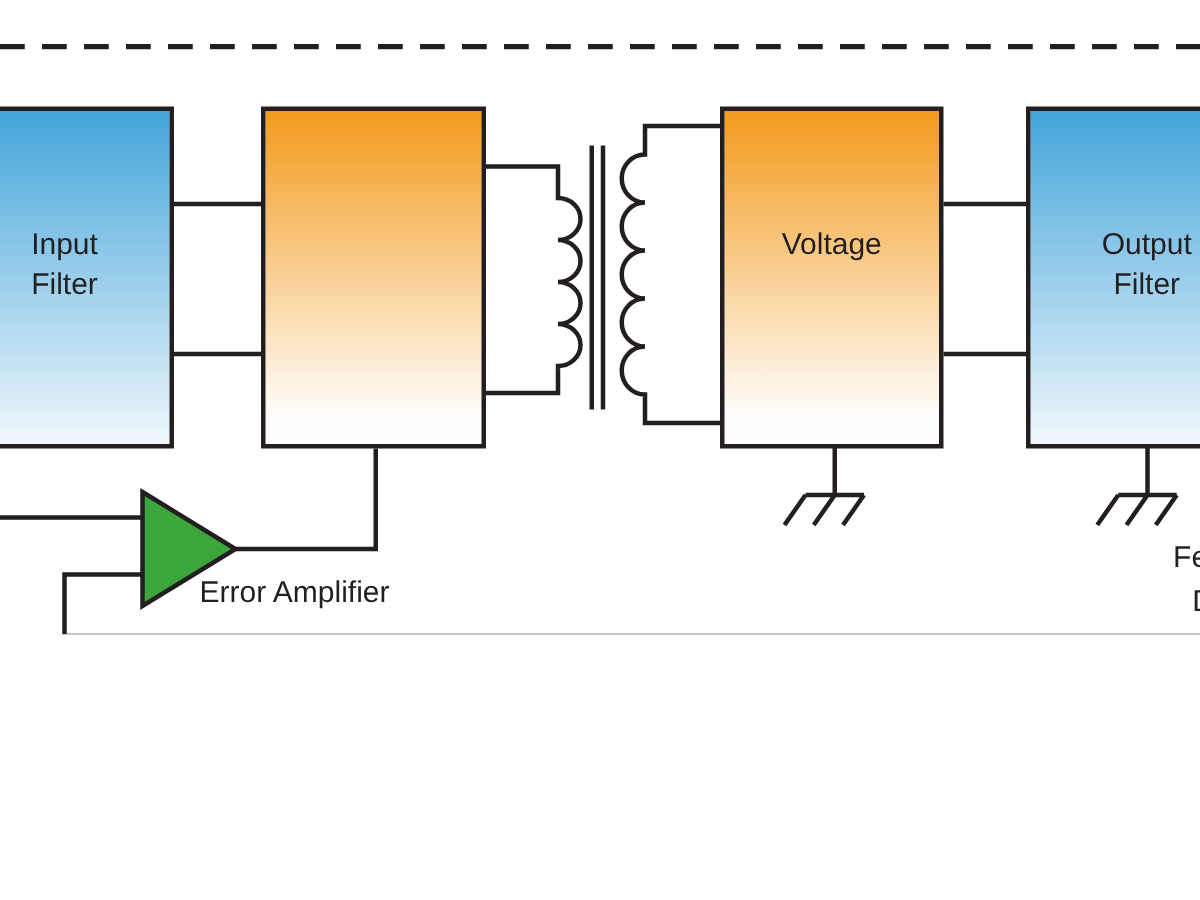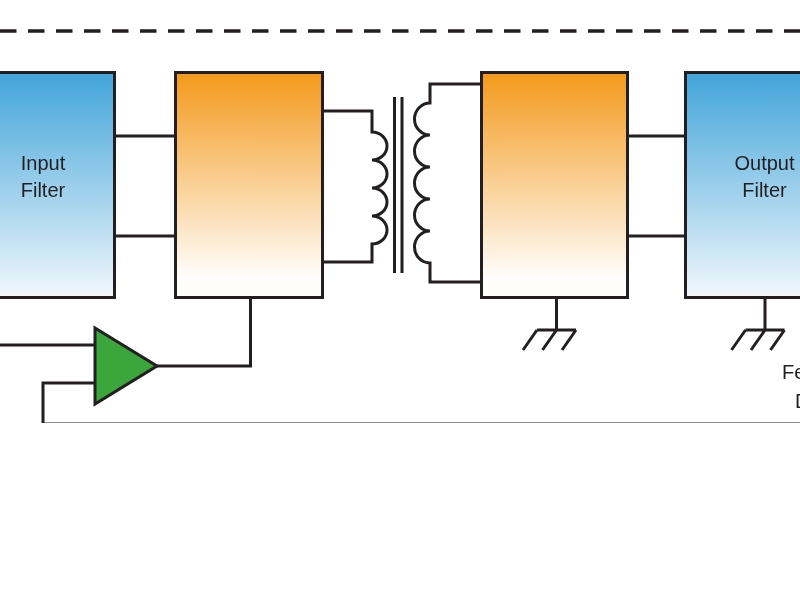--- a/index.html
+++ b/index.html
@@ -78,26 +78,28 @@
   <div class="block orange" style="left:480px;width:149px;"></div>
   <div class="block blue" style="left:684px;width:161px;"></div>
 
   <div class="blocklabel" style="left:-30px;width:146px;top:150px;">
     <span style="display:block">Input</span>
     <span style="display:block">Filter</span>
   </div>
 
 
   <div class="blocklabel" style="left:480px;width:149px;top:150px;">
+    <span style="display:block">Voltage</span>
   </div>
 
   <div class="blocklabel" style="left:684px;width:161px;top:150px;">
     <span style="display:block">Output</span>
     <span style="display:block">Filter</span>
   </div>
 
+  <div class="freelabel" style="left:133px;top:382px;">Error Amplifier</div>
 
   <div class="freelabel" id="feedback-label" style="left:766px;width:120px;top:358px;">
     <span style="display:block">Feedback</span>
     <span style="display:block">Divider</span>
   </div>
 
 </div>
 
 </body></html>

